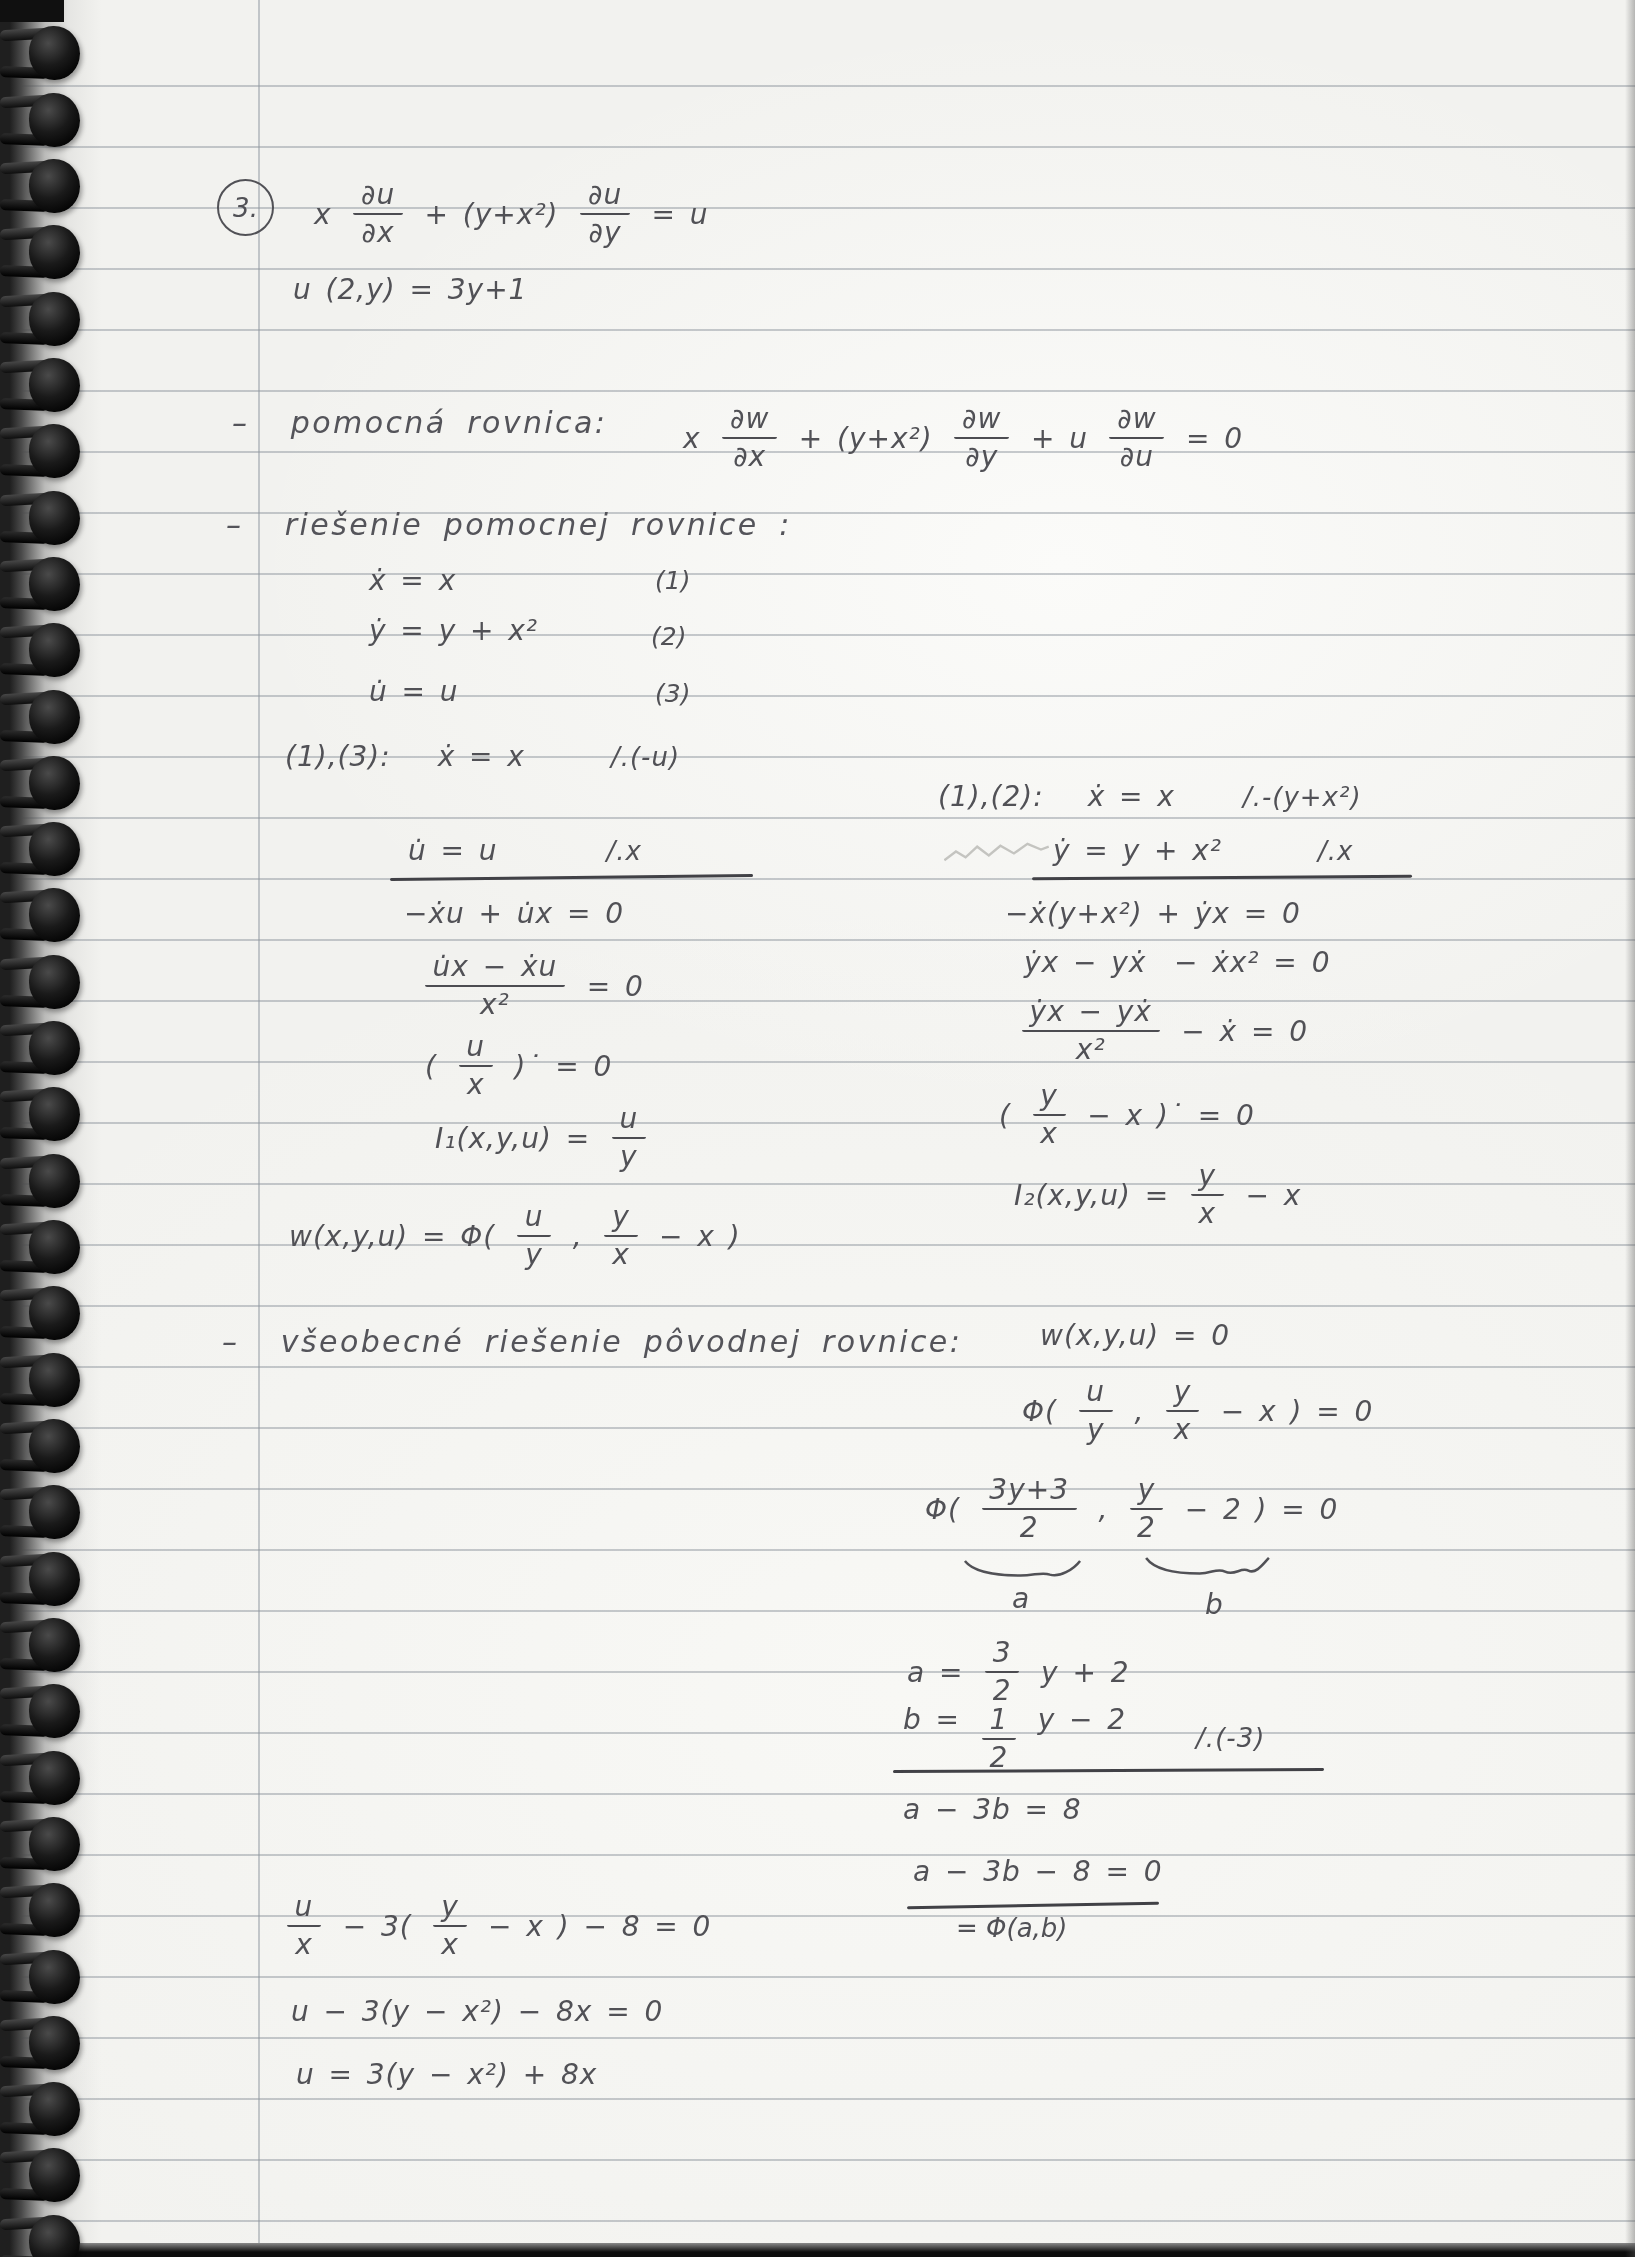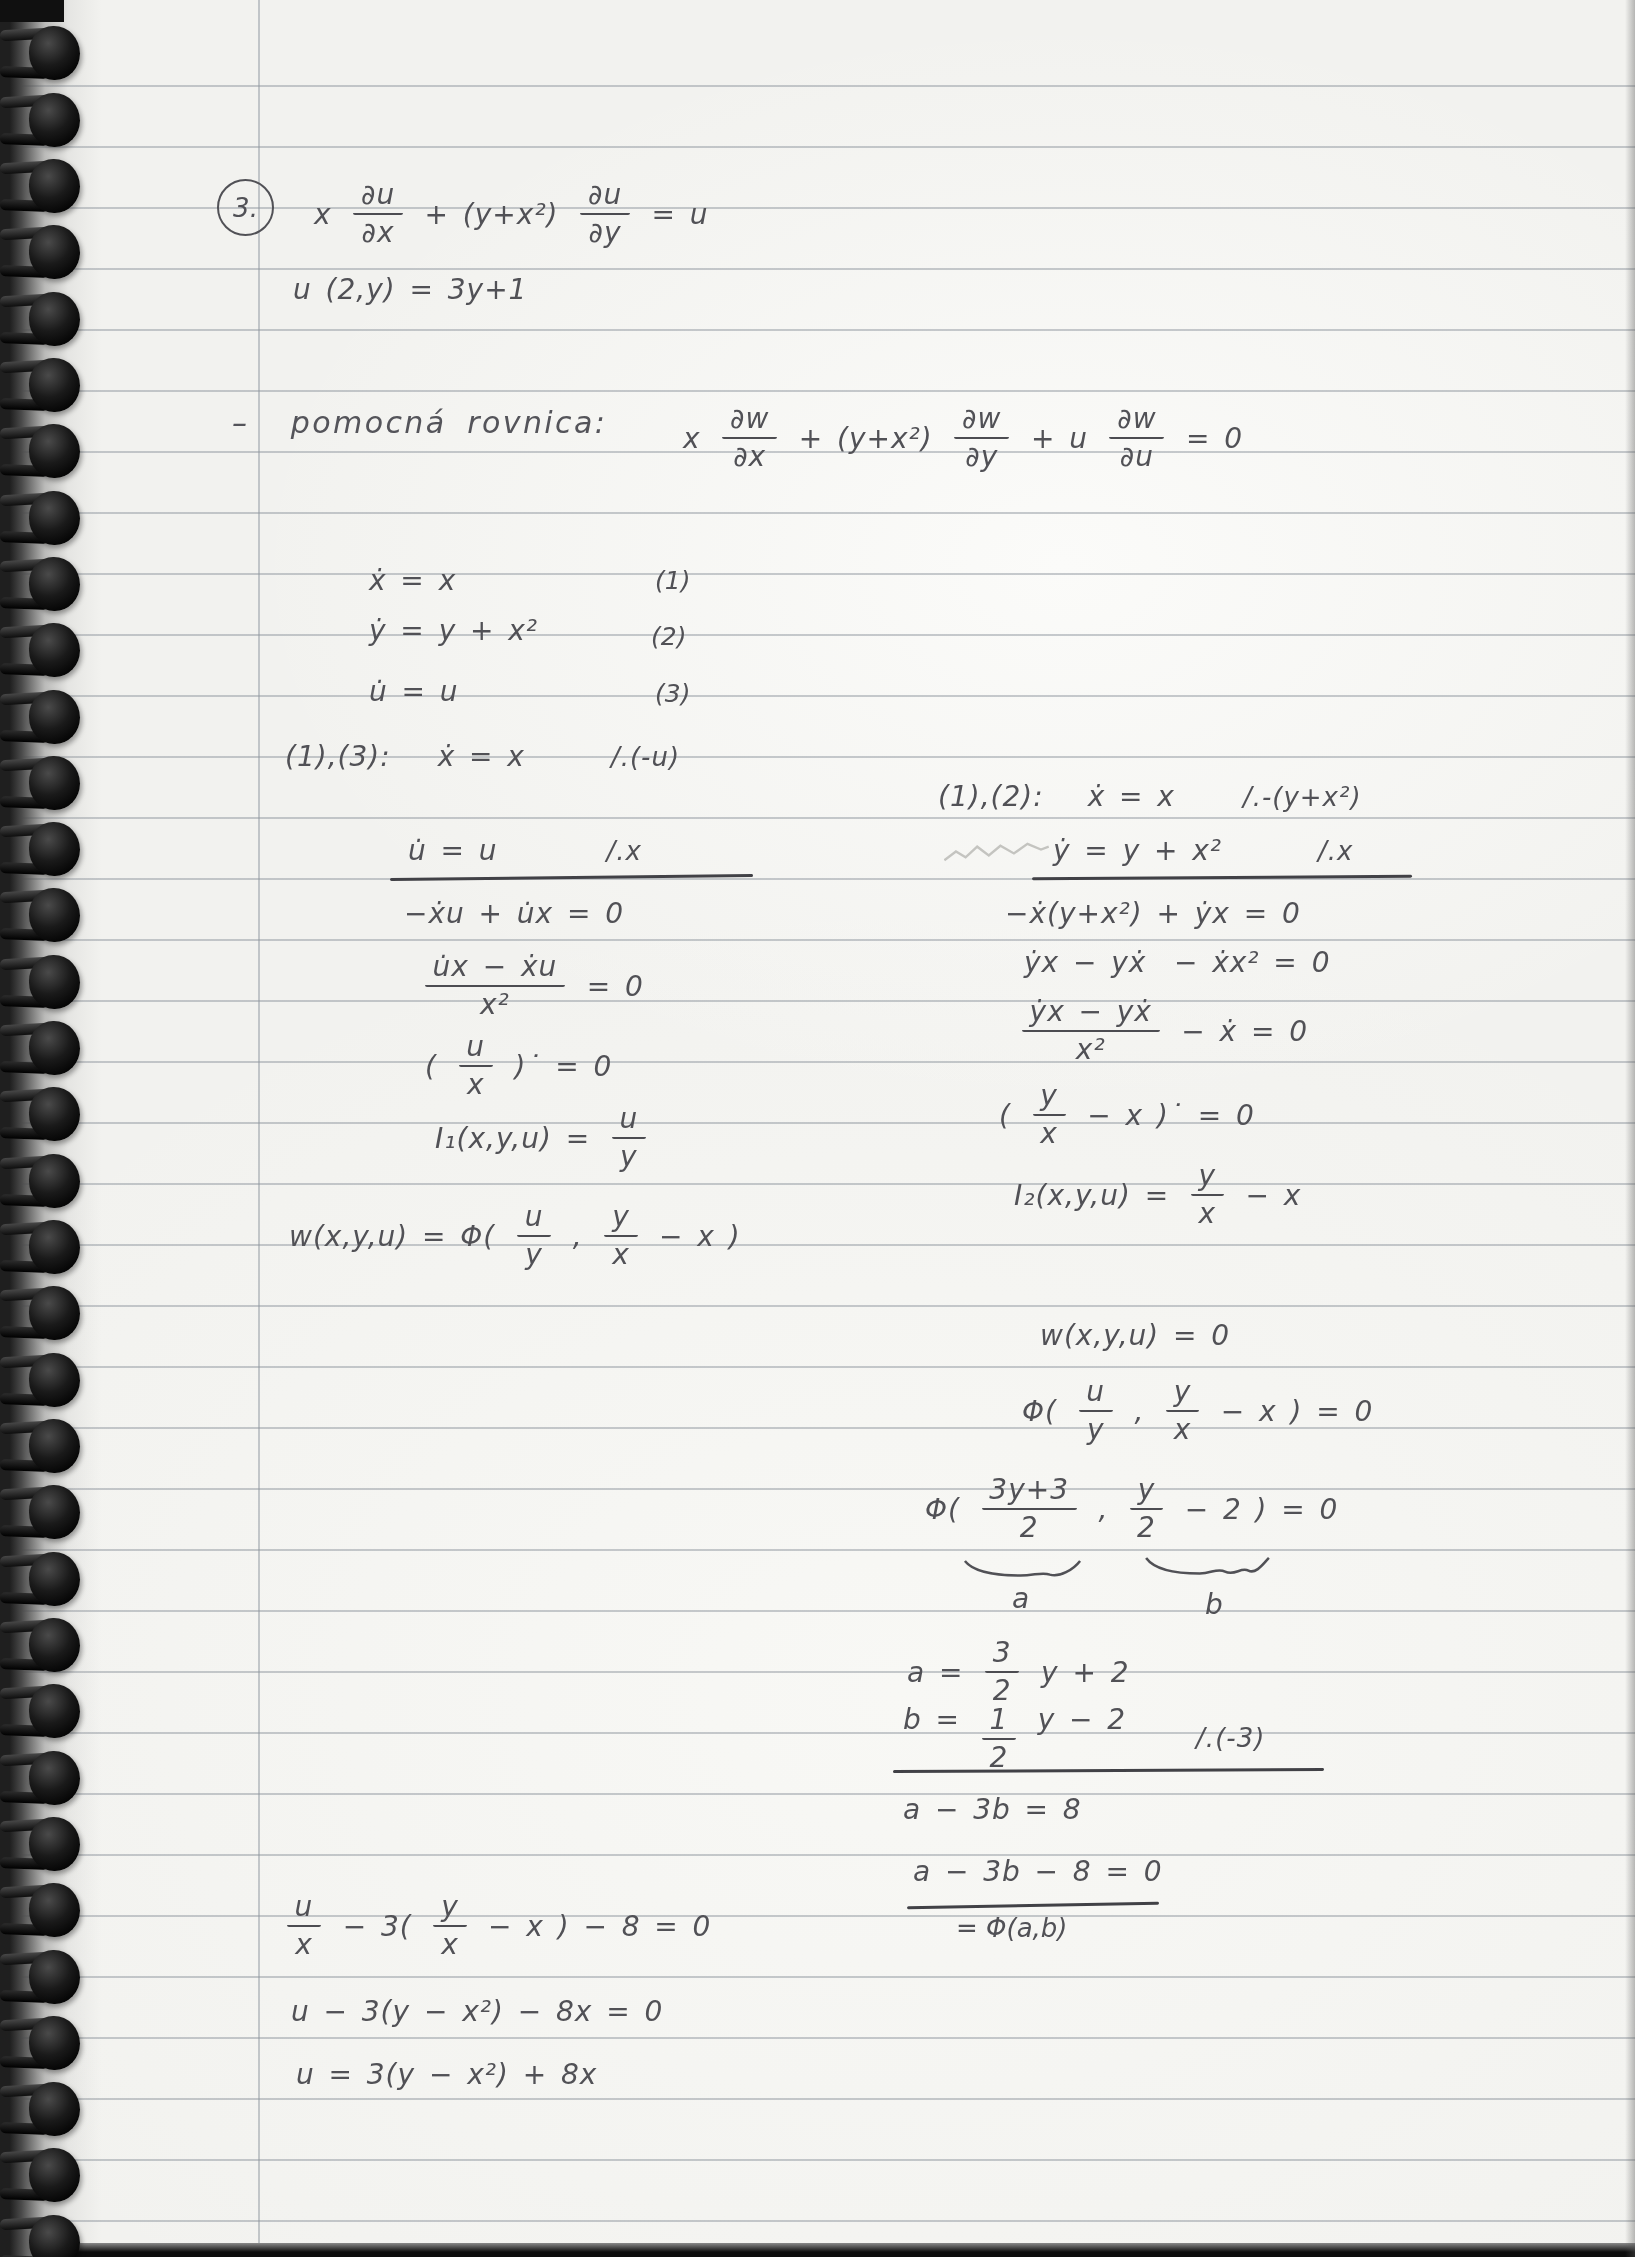--- a/index.html
+++ b/index.html
@@ -90,20 +90,23 @@
         <span class="den">∂y</span>
       </span>
       <span class="tk"> + u </span>
       <span class="frac">
         <span class="num">∂w</span>
         <span class="den">∂u</span>
       </span>
       <span class="tk"> = 0</span>
     </div>
 
+  <div class="line lbl" style="left:226px;top:507px">
+      <span class="tk">–  riešenie pomocnej rovnice :</span>
+    </div>
   <div class="line eq" style="left:369px;top:564px">
       <span class="tk">ẋ = x</span>
     </div>
   <div class="line num-label" style="left:655px;top:566px;font-style:italic">(1)</div>
   <div class="line eq" style="left:369px;top:614px">
       <span class="tk">ẏ = y + x²</span>
     </div>
   <div class="line num-label" style="left:651px;top:622px;font-style:italic">(2)</div>
   <div class="line eq" style="left:369px;top:675px">
       <span class="tk">u̇ = u</span>
@@ -195,20 +198,23 @@
     </div>
   <div class="line eq" style="left:1014px;top:1161px">
       <span class="tk">I₂(x,y,u) = </span>
       <span class="frac">
         <span class="num">y</span>
         <span class="den">x</span>
       </span>
       <span class="tk"> − x</span>
     </div>
 
+  <div class="line lbl" style="left:222px;top:1324px">
+      <span class="tk">–  všeobecné riešenie pôvodnej rovnice:</span>
+    </div>
   <div class="line eq" style="left:1040px;top:1319px">
       <span class="tk">w(x,y,u) = 0</span>
     </div>
   <div class="line eq" style="left:1022px;top:1377px">
       <span class="tk">Φ( </span>
       <span class="frac">
         <span class="num">u</span>
         <span class="den">y</span>
       </span>
       <span class="tk"> , </span>

